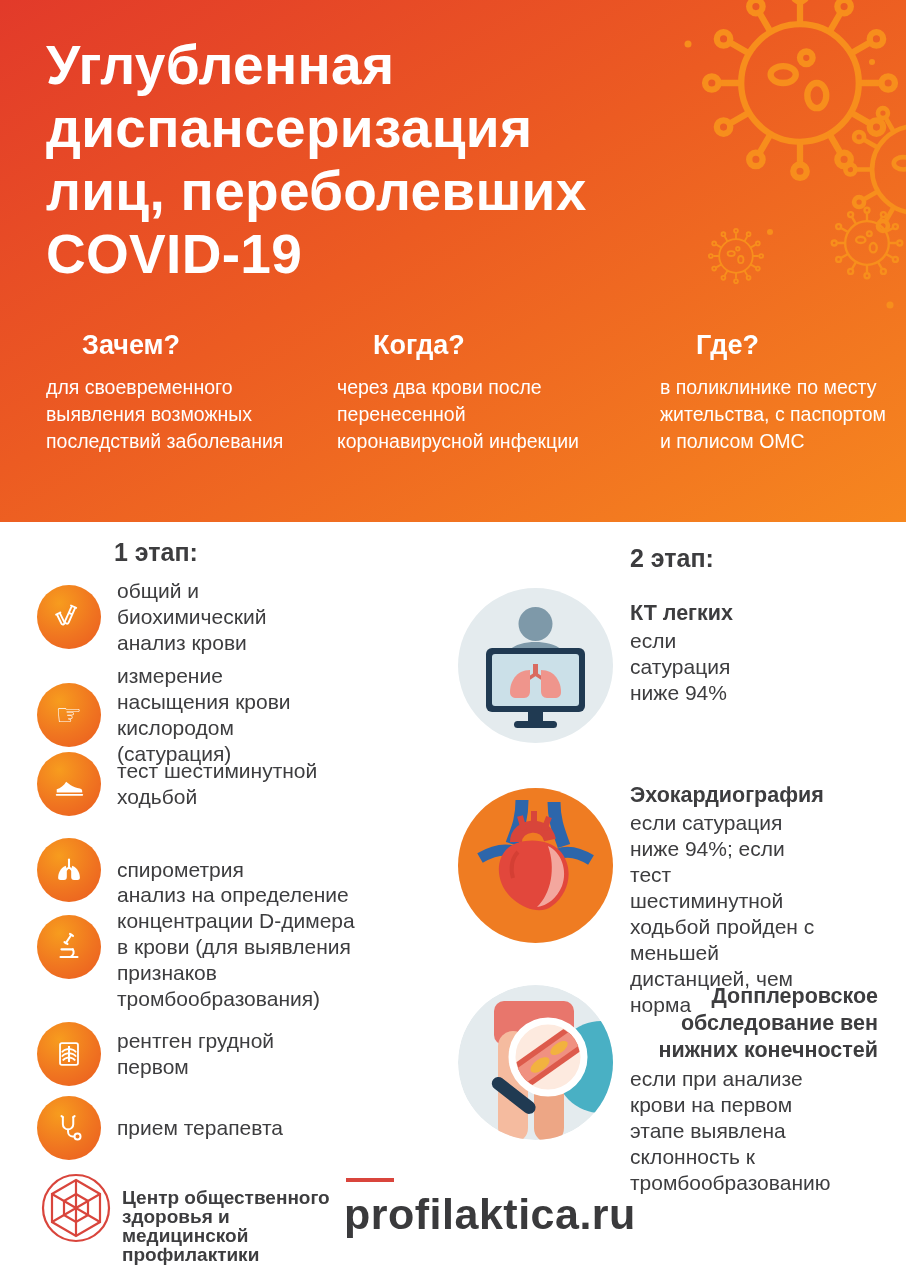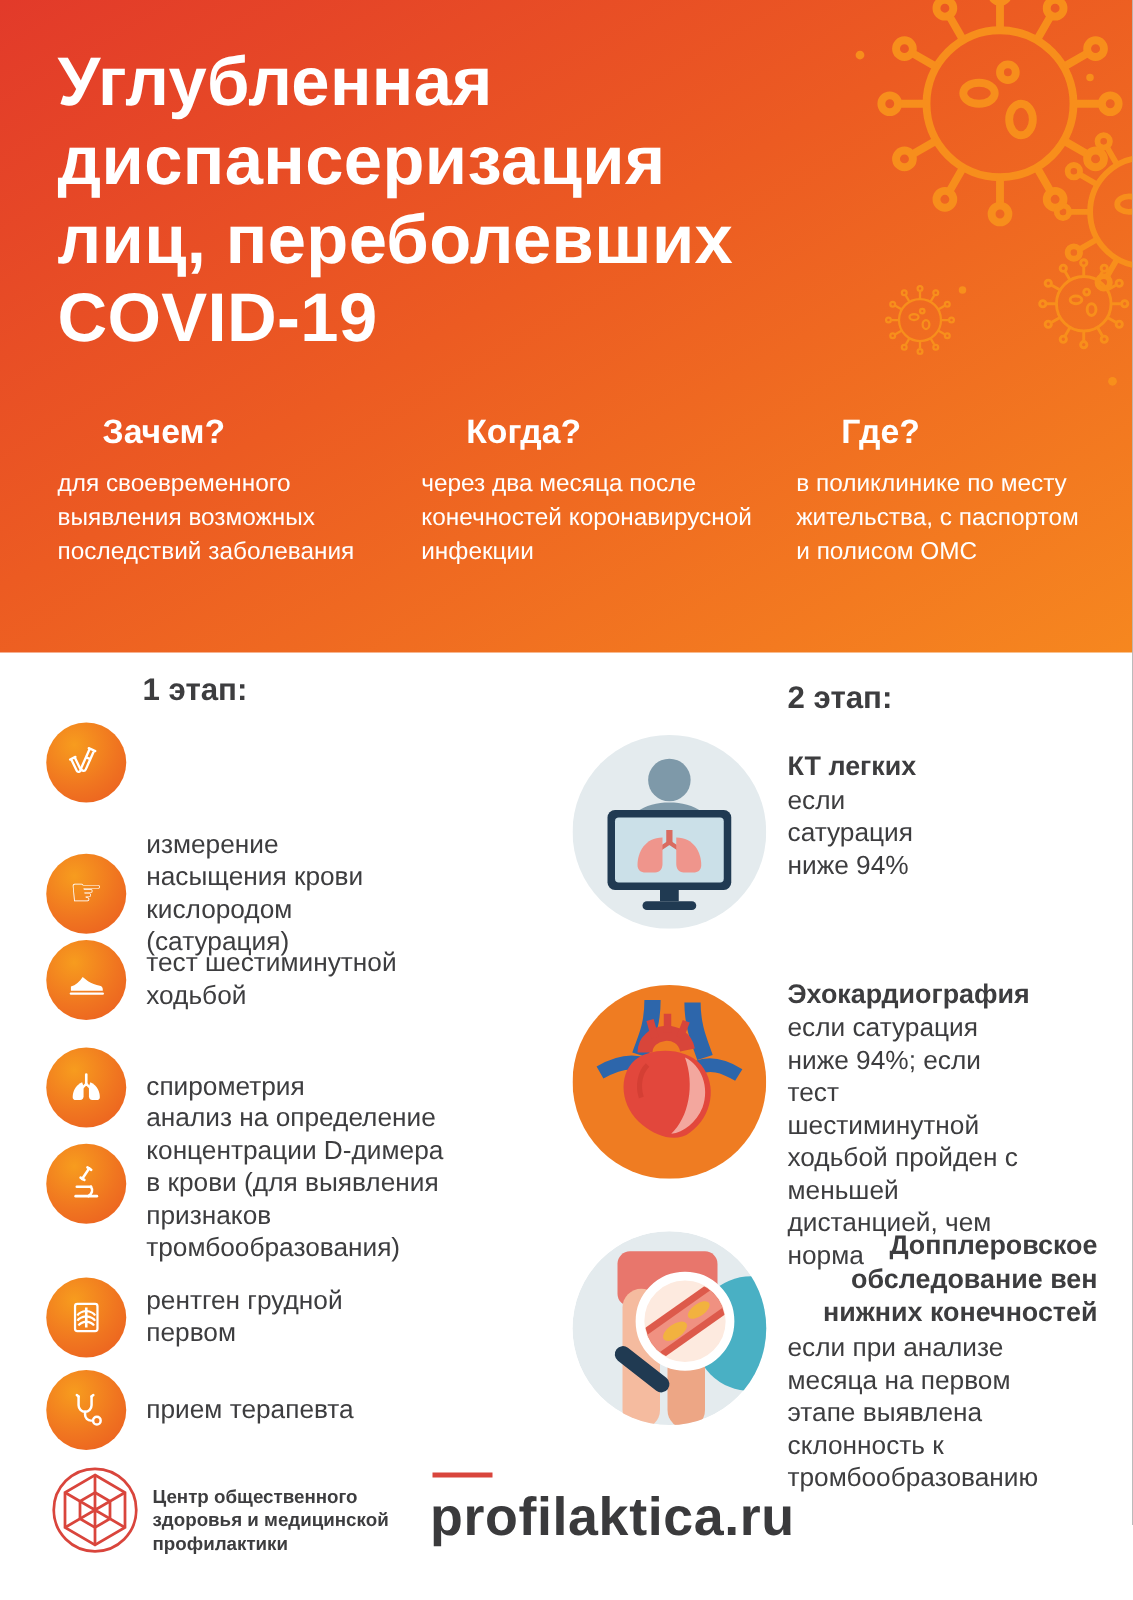--- a/index.html
+++ b/index.html
@@ -17,21 +17,21 @@
   }
   .virus-layer { position:absolute; top:0; right:0; width:906px; height:380px; color:#f8911c; }
   .poster-title {
     position:absolute; left:46px; top:34px; width:640px;
     font-size:55px; line-height:63px; font-weight:700; color:#ffffff;
     white-space:pre-line; letter-spacing:0.3px;
   }
   .info-col { position:absolute; top:330px; color:#ffffff; }
   .info-col.c1 { left:46px;  width:255px; }
   .info-col.c2 { left:337px; width:265px; }
-  .info-col.c3 { left:637px; width:240px; }
+  .info-col.c3 { left:660px; width:240px; }
   .info-heading { font-size:27px; font-weight:700; margin-bottom:13px;margin-left:36px; }
   .info-text { font-size:19.5px; line-height:27px; }
 
   
   .stage-title { position:absolute; font-size:25px; font-weight:700; color:#3d3d3f; }
   #stage1-title { left:114px; top:538px; }
   #stage2-title { left:630px; top:544px; }
 
   .s1-row {
     position:absolute; left:37px; display:flex; align-items:center; gap:16px; width:430px;
@@ -49,21 +49,21 @@
   .s2-circle { position:absolute; left:458px; width:155px; height:155px; }
   .s2-text { position:absolute; left:630px; }
   .s2-head { font-size:21.5px; font-weight:700; line-height:27px; white-space:nowrap; margin-bottom:1px; }
   .s2-head.multiline { white-space:normal; margin-bottom:2px;text-align:right; }
   .s2-body { font-size:21px; line-height:26px; }
 
   
   .footer-logo { position:absolute; left:40px; top:1172px; }
   .footer-org {
     position:absolute; left:122px; top:1188px; width:215px;
-    font-size:15px; line-height:19px; font-weight:700; color:#3d3d3f;
+    font-size:19px; line-height:19px; font-weight:700; color:#3d3d3f;
   }
   .site-dash { position:absolute; left:346px; top:1178px; width:48px; height:4px; background:#d9453c; }
   .site-name {
     position:absolute; left:344px; top:1190px;
     font-size:43px; font-weight:700; color:#3a3a3c; letter-spacing:0.5px;
   }
 </style>
 </head>
 <body>
 
@@ -110,21 +110,21 @@
 диспансеризация
 лиц, переболевших
 COVID-19</div>
 
     <div class="info-col c1">
       <div class="info-heading">Зачем?</div>
       <div class="info-text">для своевременного выявления возможных последствий заболевания</div>
     </div>
     <div class="info-col c2">
       <div class="info-heading">Когда?</div>
-      <div class="info-text">через два месяца после конечностей коронавирусной инфекции</div>
+      <div class="info-text">через два крови после перенесенной коронавирусной инфекции</div>
     </div>
     <div class="info-col c3">
       <div class="info-heading">Где?</div>
       <div class="info-text">в поликлинике по месту жительства, с паспортом и полисом ОМС</div>
     </div>
   </div>
 
   <div class="stage-title" id="stage1-title">1 этап:</div>
 
   <div class="s1-row" style="top:578px">
@@ -133,20 +133,21 @@
         <g fill="none" stroke="#fff" stroke-width="2" stroke-linecap="round">
           <g transform="rotate(24 18 18)">
             <path d="M15 6 h6 M16 6 v17.5 a2 2 0 0 0 4 0 V6 M16 14 h4"></path>
           </g>
           <g transform="rotate(-26 11 20)">
             <path d="M7 13 h5 M7.9 13 v11 a1.7 1.7 0 0 0 3.4 0 V13"></path>
           </g>
         </g>
       </svg>
     </div>
+    <div class="s1-text">общий и биохимический анализ крови</div>
   </div>
 
   <div class="s1-row" style="top:663px">
     <div class="icon-circle">
       <span class="glyph-icon">☞</span>
     </div>
     <div class="s1-text">измерение насыщения крови кислородом (сатурация)</div>
   </div>
 
   <div class="s1-row" style="top:752px">
@@ -278,21 +279,21 @@
           <path d="M56 96 L124 48" stroke="#f09181" stroke-width="17" fill="none"></path>
           <ellipse cx="82" cy="80" rx="11" ry="5.5" fill="#f2b23f" transform="rotate(-35 82 80)"></ellipse>
           <ellipse cx="101" cy="63" rx="10" ry="5" fill="#f2b23f" transform="rotate(-35 101 63)"></ellipse>
         </g>
         <circle cx="90" cy="72" r="36" fill="none" stroke="#ffffff" stroke-width="7"></circle>
       </g>
     </svg>
   </div>
   <div class="s2-text" style="top:983px; width:248px">
     <div class="s2-head multiline">Допплеровское обследование вен нижних конечностей</div>
-    <div class="s2-body" style="width:222px">если при анализе месяца на первом этапе выявлена склонность к тромбообразованию</div>
+    <div class="s2-body" style="width:222px">если при анализе крови на первом этапе выявлена склонность к тромбообразованию</div>
   </div>
 
   <div class="footer-logo">
     <svg viewBox="0 0 72 72" width="72" height="72">
       <g fill="none" stroke="#d9453c" stroke-width="2.2">
         <circle cx="36" cy="36" r="33"></circle>
         <path d="M36 8 L60 22 L60 50 L36 64 L12 50 L12 22 Z"></path>
         <path d="M36 8 L36 64 M12 22 L60 50 M60 22 L12 50"></path>
         <path d="M36 22 L48 29 L48 43 L36 50 L24 43 L24 29 Z"></path>
       </g>

